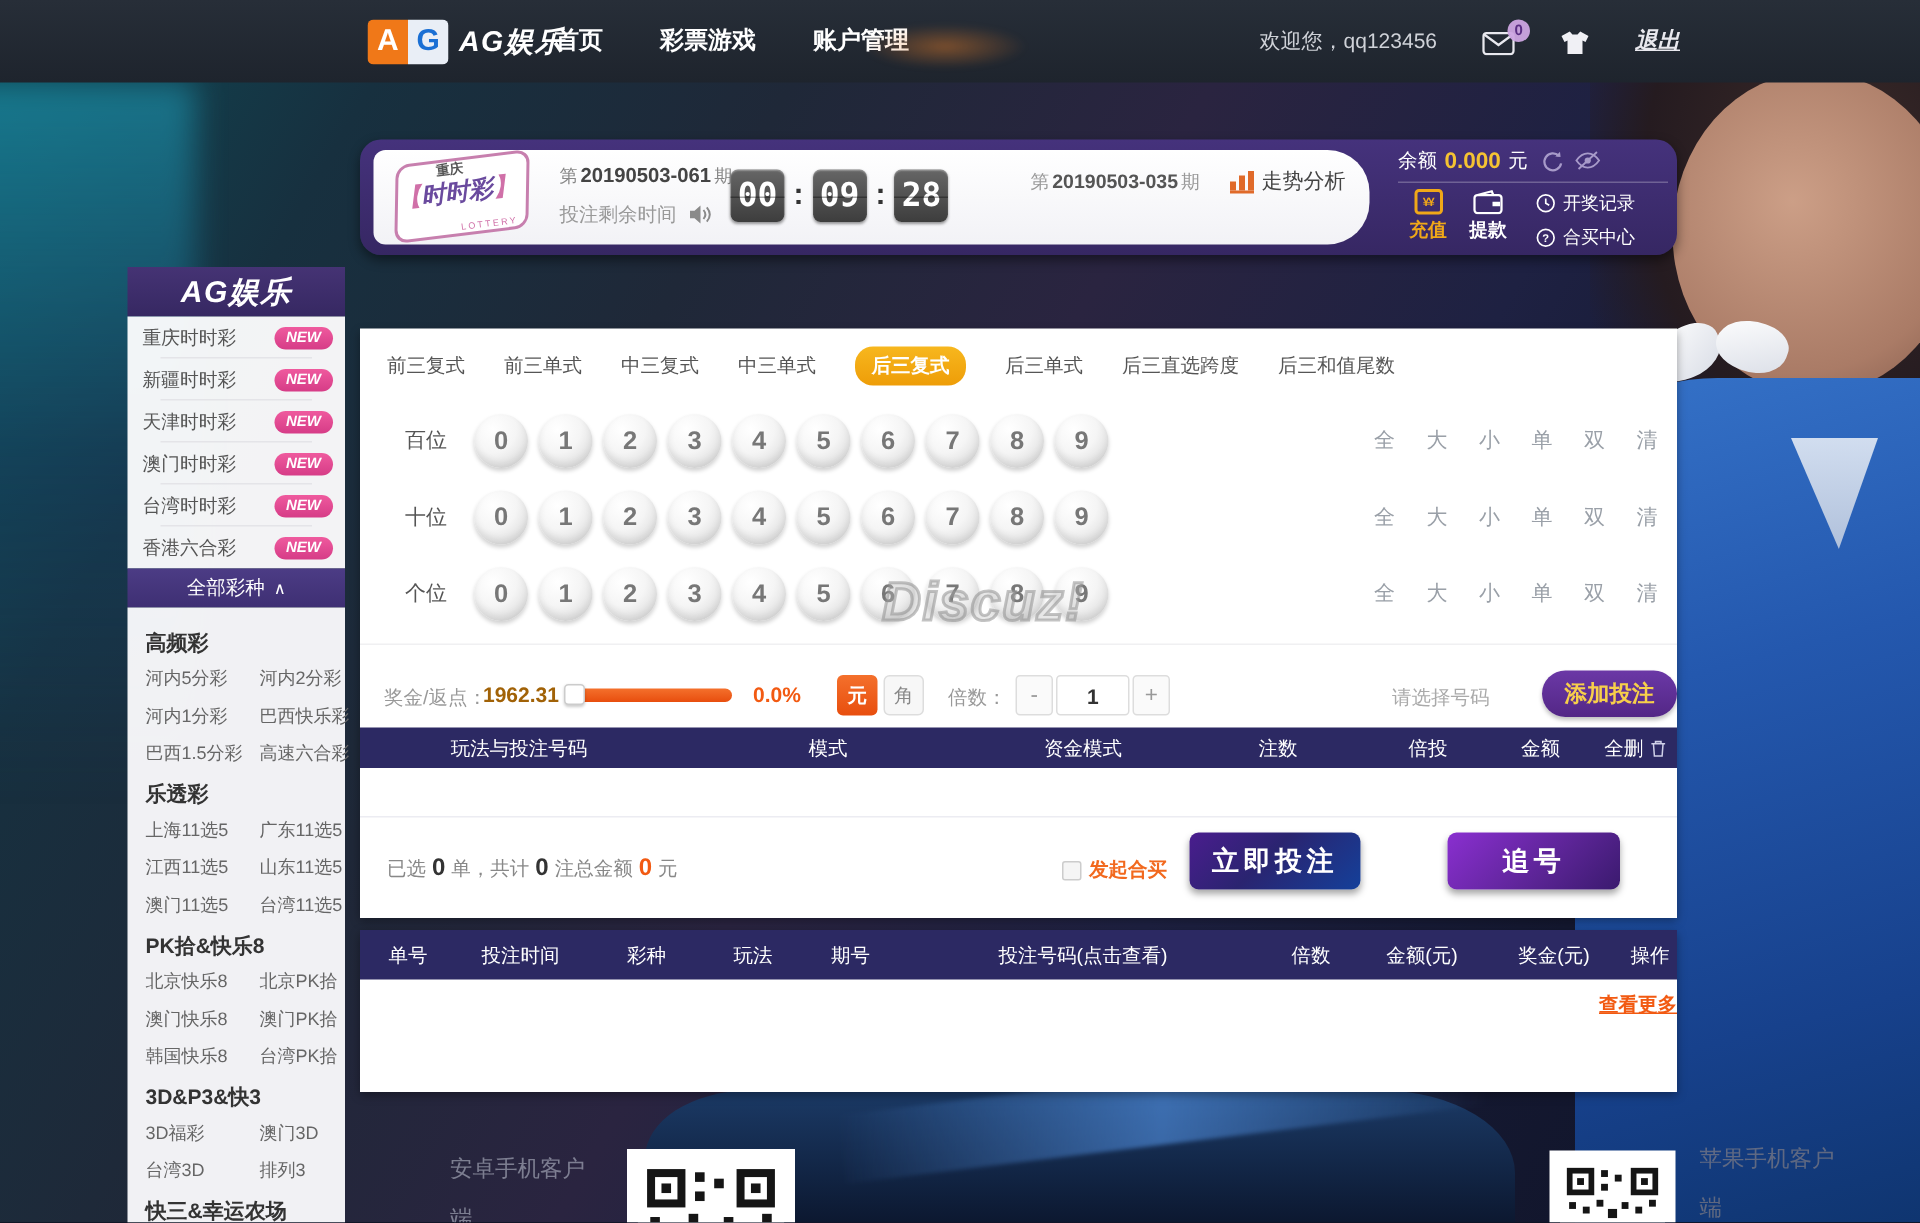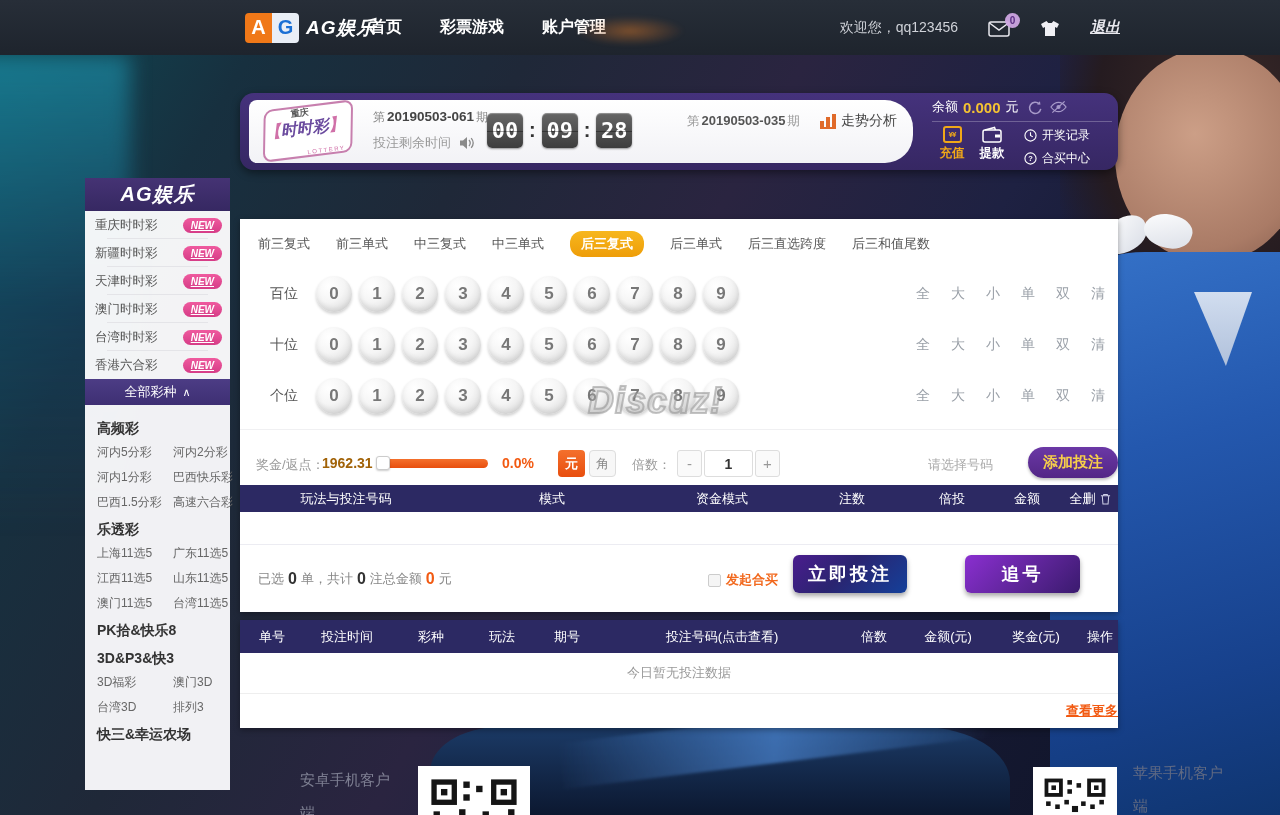--- a/index.html
+++ b/index.html
@@ -33,21 +33,21 @@
   .mail{position:relative;cursor:pointer;display:flex;}
   .mail-badge{position:absolute;top:-8px;right:-10px;min-width:15px;height:15px;border-radius:8px;background:rgba(205,165,225,.95);color:#5a2d82;font-size:10px;font-weight:700;display:flex;align-items:center;justify-content:center;padding:0 3px;}
   .logout{color:#e8e8ee;font-size:15px;font-style:italic;font-weight:700;text-decoration:underline;cursor:pointer;}
   
   .sidebar{position:absolute;left:85px;top:178px;width:145px;z-index:10;}
   .sb-head{height:33px;background:linear-gradient(#453374,#362862);display:flex;align-items:center;justify-content:center;color:#fff;font-size:20px;font-weight:900;font-style:italic;letter-spacing:1px;}
   .sb-list{background:rgba(252,252,253,.96);}
   .sb-item{height:28px;display:flex;align-items:center;justify-content:space-between;padding:0 8px 0 10px;cursor:pointer;position:relative;}
   .sb-item:not(:last-child):after{content:"";position:absolute;left:22px;right:22px;bottom:0;height:1px;background:#e4e4e8;}
   .sb-item .lbl{color:#555;font-size:12.5px;}
-  .badge-new{background:linear-gradient(#ef5a9e,#d63c87);color:#fff;font-size:10px;font-weight:700;font-style:italic;padding:2px 8px;border-radius:9px;text-decoration:underline;}
+  .badge-new{background:linear-gradient(#ef5a9e,#d63c87);color:#fff;font-size:10px;font-weight:700;font-style:italic;padding:2px 8px;border-radius:9px;}
   .sb-all{height:26px;background:linear-gradient(#4c3c85,#3e2f73);color:#fff;font-size:13px;display:flex;align-items:center;justify-content:center;gap:6px;cursor:pointer;}
   .sb-all .caret{font-size:11px;}
   .sb-sections{background:rgba(250,250,252,.96);padding:8px 12px 20px;min-height:385px;}
   .sb-sec-title{color:#333;font-size:14px;font-weight:700;margin:10px 0 6px;}
   .sb-grid{display:grid;grid-template-columns:64px auto;column-gap:12px;row-gap:8px;}
   .sb-link{color:#666;font-size:12px;cursor:pointer;white-space:nowrap;}
   
   .lot-header{position:absolute;left:240px;top:93px;width:878px;height:77px;background:linear-gradient(#45327c,#362763);border-radius:14px;box-shadow:0 3px 8px rgba(0,0,0,.45);z-index:10;}
   .lot-white{position:absolute;left:9px;top:7px;width:664px;height:63px;background:linear-gradient(#ffffff,#f2f2f6);border-radius:8px 28px 28px 8px;}
   .lot-logo{position:absolute;left:14px;top:5px;width:90px;height:52px;transform:rotate(-7deg);}
@@ -283,20 +283,28 @@
       <div class="sb-sec-title">乐透彩</div>
       <div class="sb-grid">
         <span class="sb-link">上海11选5</span>
         <span class="sb-link">广东11选5</span>
         <span class="sb-link">江西11选5</span>
         <span class="sb-link">山东11选5</span>
         <span class="sb-link">澳门11选5</span>
         <span class="sb-link">台湾11选5</span>
       </div>
       <div class="sb-sec-title">PK拾&amp;快乐8</div>
+      <div class="sb-grid">
+        <span class="sb-link">北京快乐8</span>
+        <span class="sb-link">北京PK拾</span>
+        <span class="sb-link">澳门快乐8</span>
+        <span class="sb-link">澳门PK拾</span>
+        <span class="sb-link">韩国快乐8</span>
+        <span class="sb-link">台湾PK拾</span>
+      </div>
       <div class="sb-sec-title">3D&amp;P3&amp;快3</div>
       <div class="sb-grid">
         <span class="sb-link">3D福彩</span>
         <span class="sb-link">澳门3D</span>
         <span class="sb-link">台湾3D</span>
         <span class="sb-link">排列3</span>
       </div>
       <div class="sb-sec-title">快三&amp;幸运农场</div>
 
     </div>
@@ -542,21 +550,20 @@
       <span class="hh hw2">投注时间</span>
       <span class="hh hw3">彩种</span>
       <span class="hh hw4">玩法</span>
       <span class="hh hw5">期号</span>
       <span class="hh hw6">投注号码(点击查看)</span>
       <span class="hh hw7">倍数</span>
       <span class="hh hw8">金额(元)</span>
       <span class="hh hw9">奖金(元)</span>
       <span class="hh hw10">操作</span>
     </div>
-    <div class="hist-empty">今日暂无投注数据</div>
     <div class="hist-more">
         <span class="more-link">查看更多</span>
       </div>
   </section>
 
   <div class="ft-android">
     <div>安卓手机客户</div>
     <div>端</div>
   </div>
   <div class="qr-box qr1">

